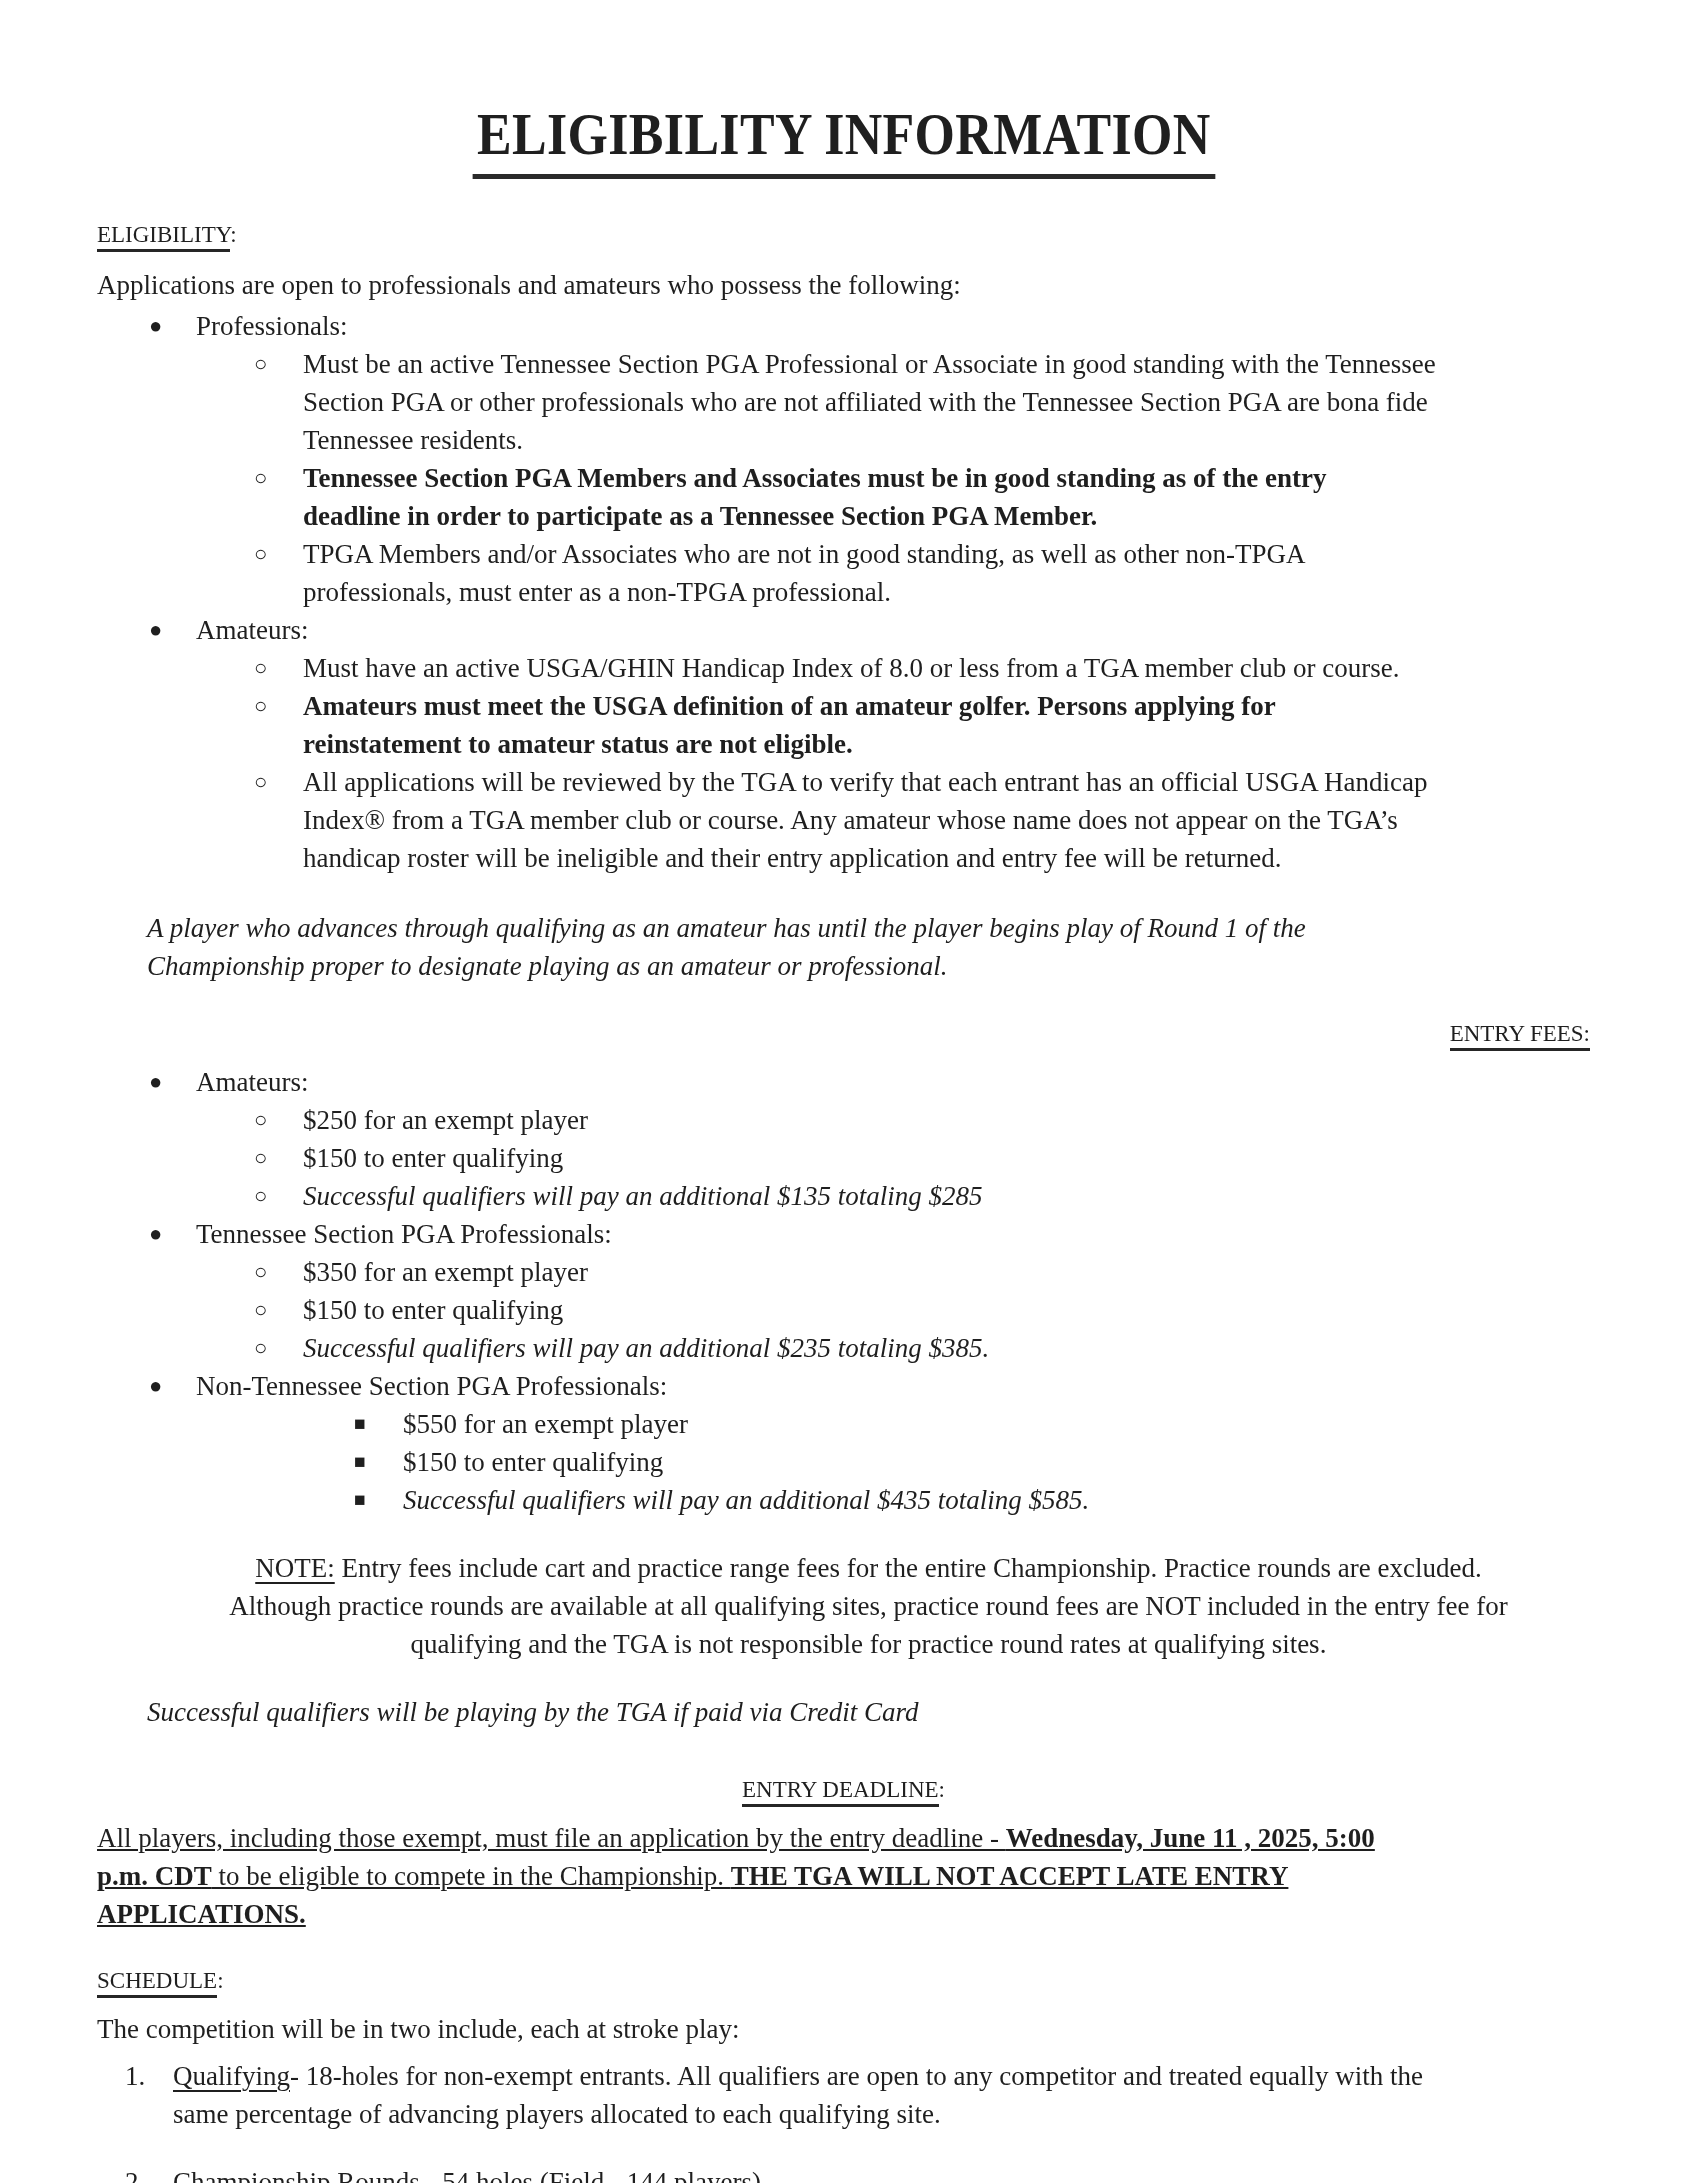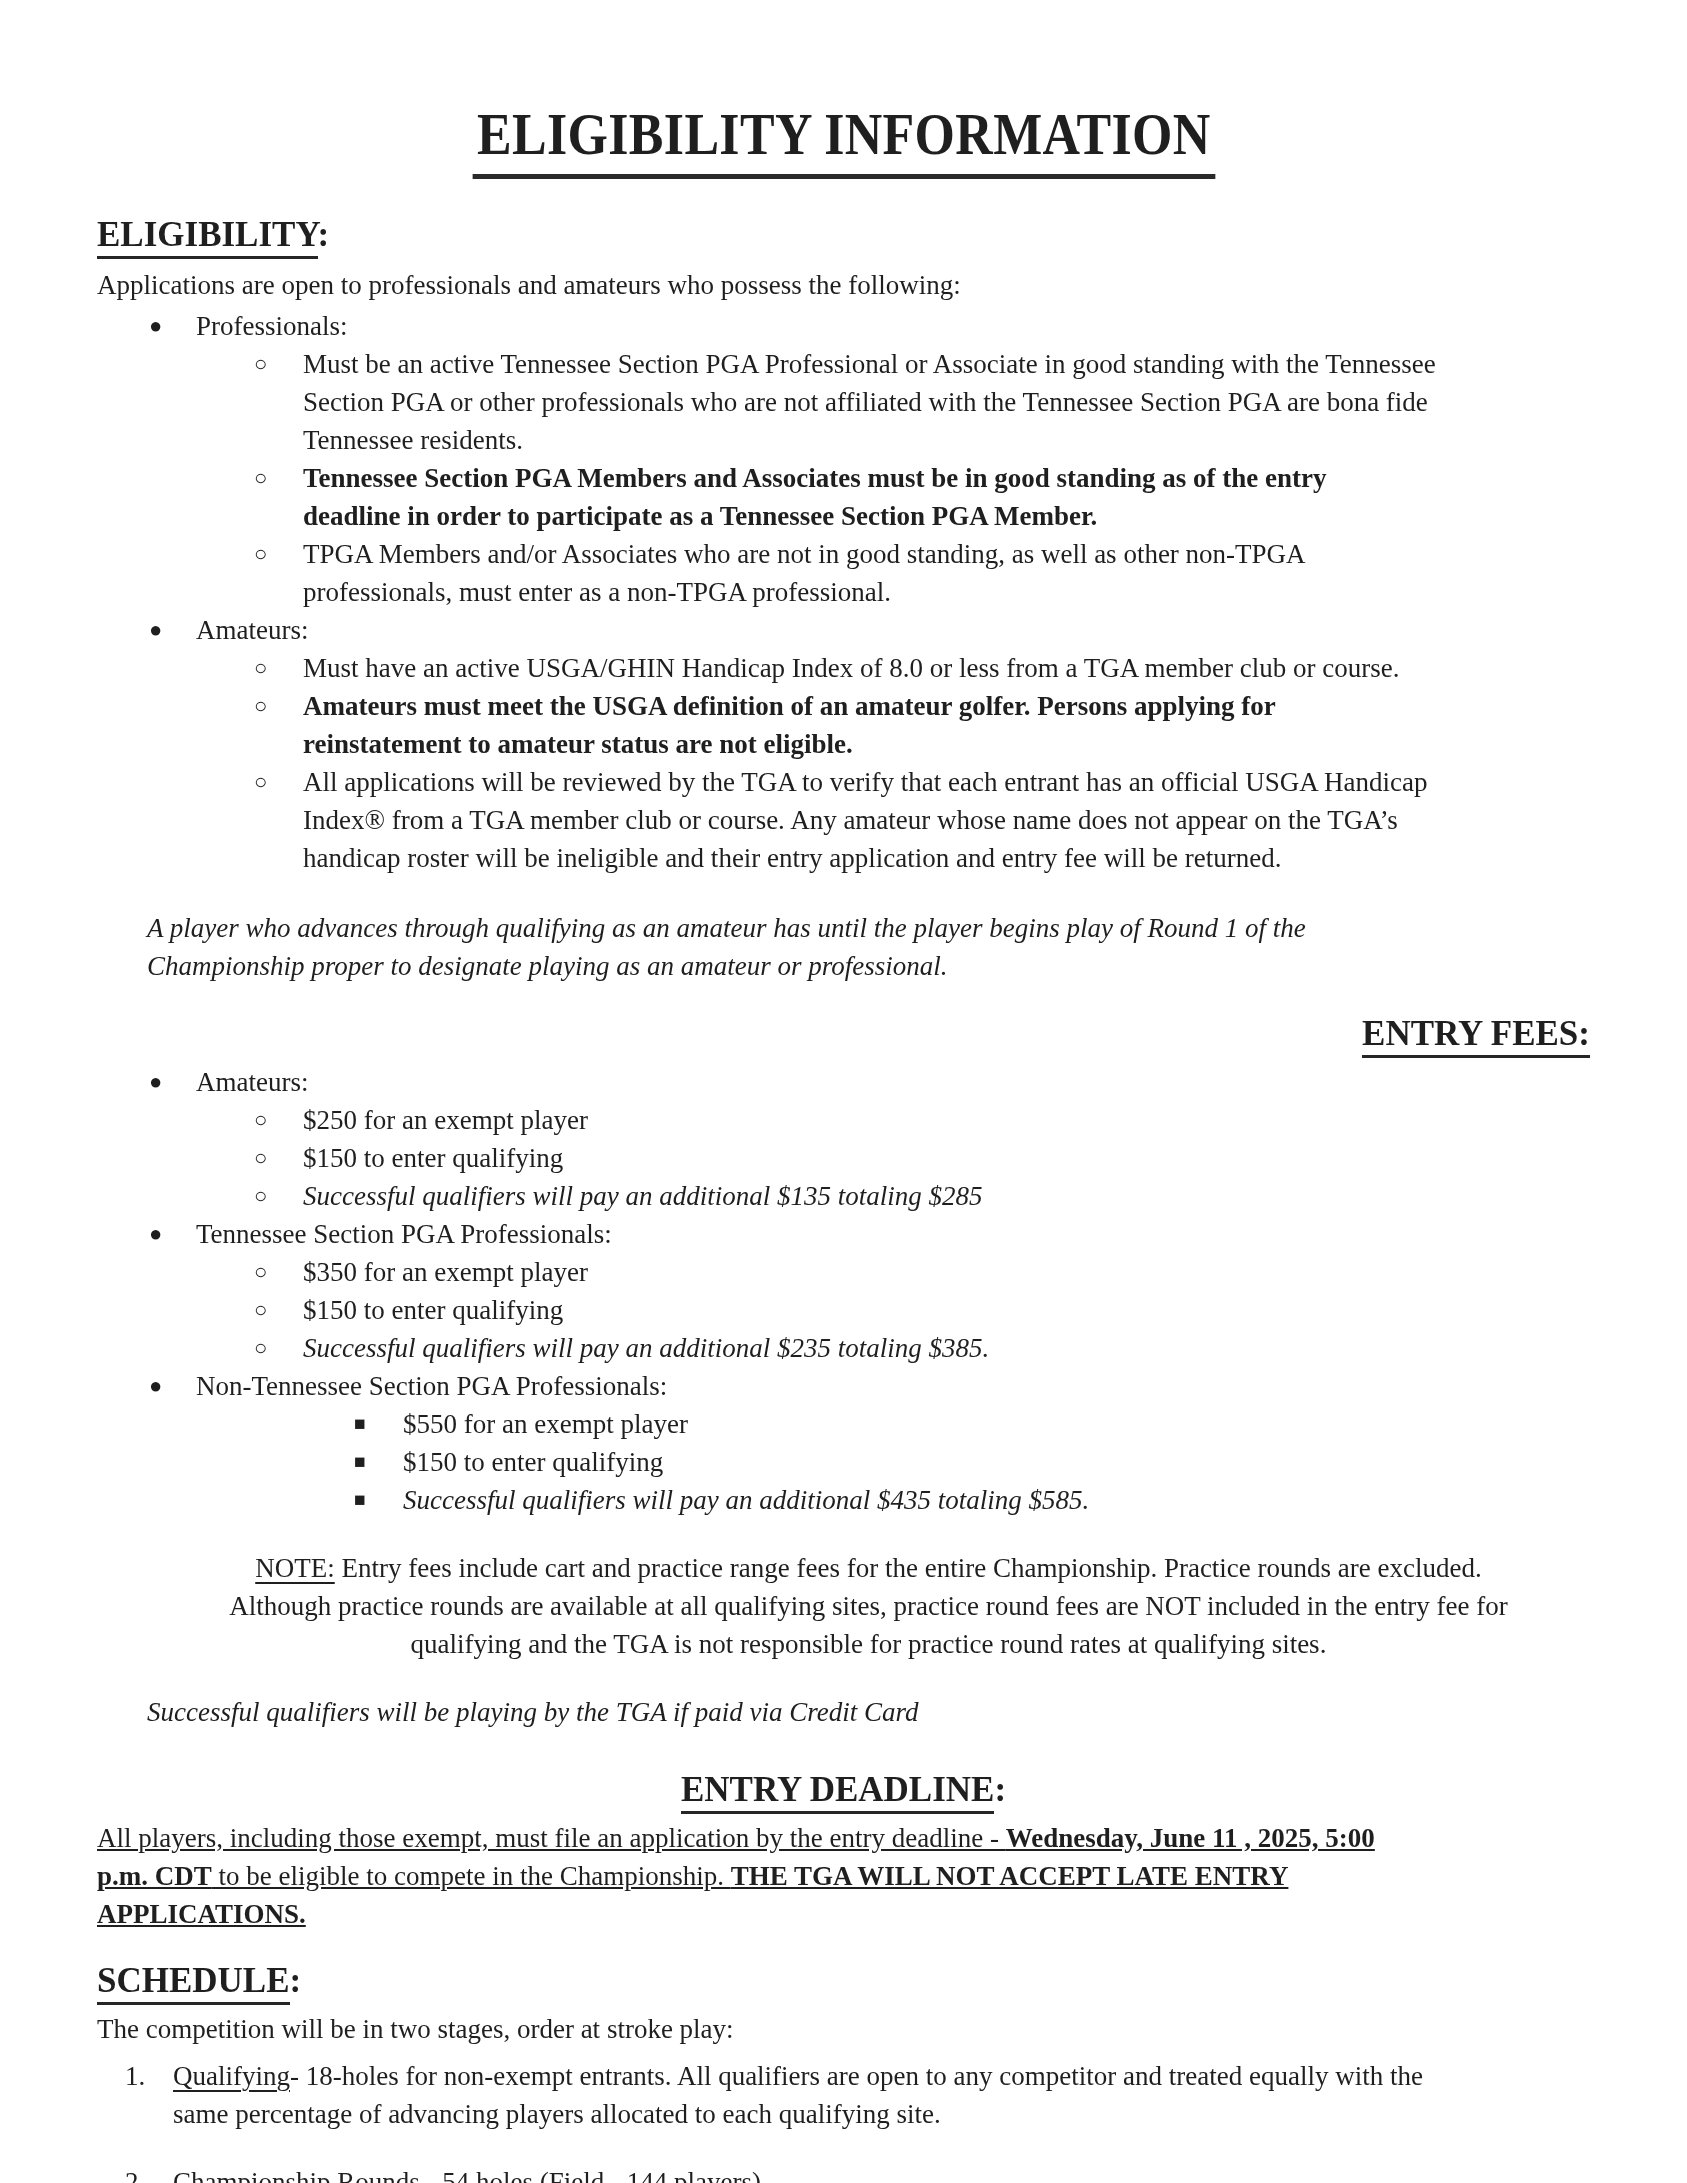--- a/index.html
+++ b/index.html
@@ -24,22 +24,22 @@
     display: inline-block;
     font-weight: 700;
     font-size: 59px;
     line-height: 69px;
     border-bottom: 5.9px solid #2a2a2a;
     padding: 0 5px 5px 5px;
     transform: scaleX(0.88);
     letter-spacing: 0.4px;
   }
   .heading {
-    font-weight: 700;
-    font-size: 35px;
+    font-weight: 400;
+    font-size: 23px;
     line-height: 38px;
   }
   .hu { border-bottom: 3.4px solid #262626; padding-bottom: 1.7px; }
   .body-line { margin: 0; white-space: pre-line; }
   .it { font-style: italic; }
   .b { font-weight: 700; }
   .u { text-decoration: underline; text-decoration-thickness: 2.1px; text-underline-offset: 5px; }
   .indent { margin-left: 50px; }
 
   .li { display: flex; align-items: flex-start; }
@@ -200,21 +200,21 @@
   </div>
 
   <p class="body-line" id="deadline-para"><span>All players, including those exempt, must file an application by the entry deadline - </span><span class="b">Wednesday, June 11 , 2025, 5:00
 p.m. CDT</span><span> to be eligible to compete in the Championship. </span><span class="b">THE TGA WILL NOT ACCEPT LATE ENTRY
 APPLICATIONS.</span></p>
 
   <div class="heading" id="h-schedule">
     <span class="hu">SCHEDULE</span><span>:</span>
   </div>
 
-  <p class="body-line" id="schedule-intro">The competition will be in two stages, order at stroke play:</p>
+  <p class="body-line" id="schedule-intro">The competition will be in two include, each at stroke play:</p>
 
   <div id="schedule-list">
     <div class="num-li" id="schedule-item-1">
       <span class="num">1.</span>
       <div class="li-text"><span class="u">Qualifying</span><span>- 18-holes for non-exempt entrants. All qualifiers are open to any competitor and treated equally with the
 same percentage of advancing players allocated to each qualifying site.</span></div>
     </div>
     <div class="num-li" id="schedule-item-2">
       <span class="num">2.</span>
       <div class="li-text"><span class="u">Championship Rounds</span><span> - 54 holes  (Field - 144 players)</span></div>

